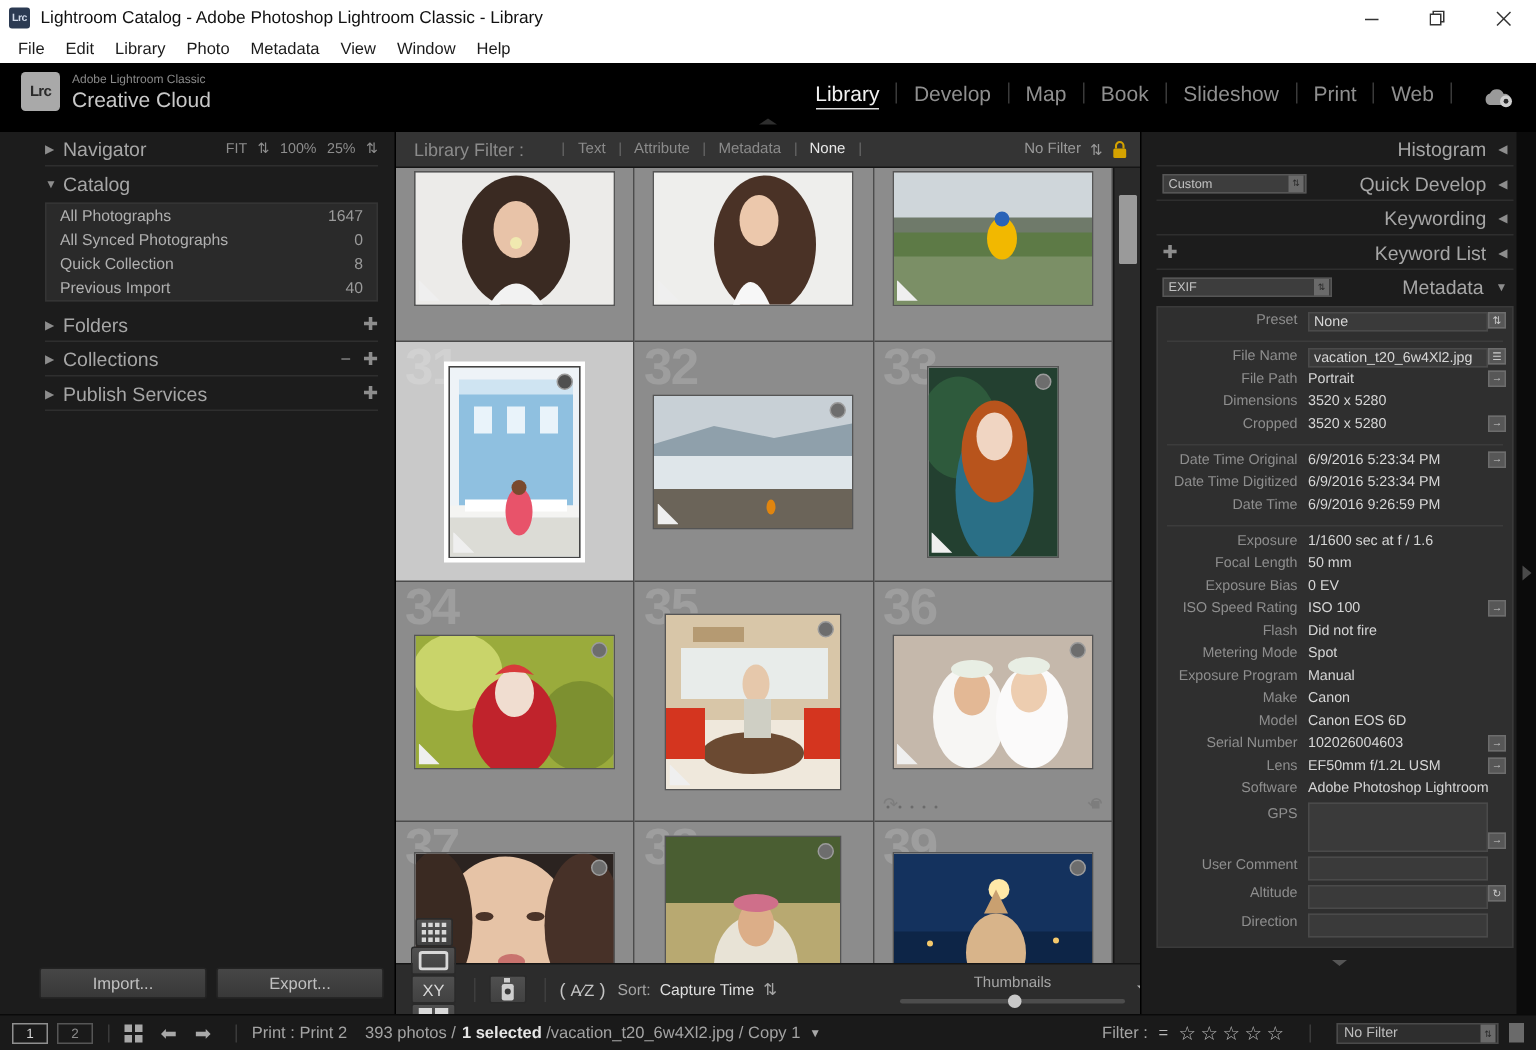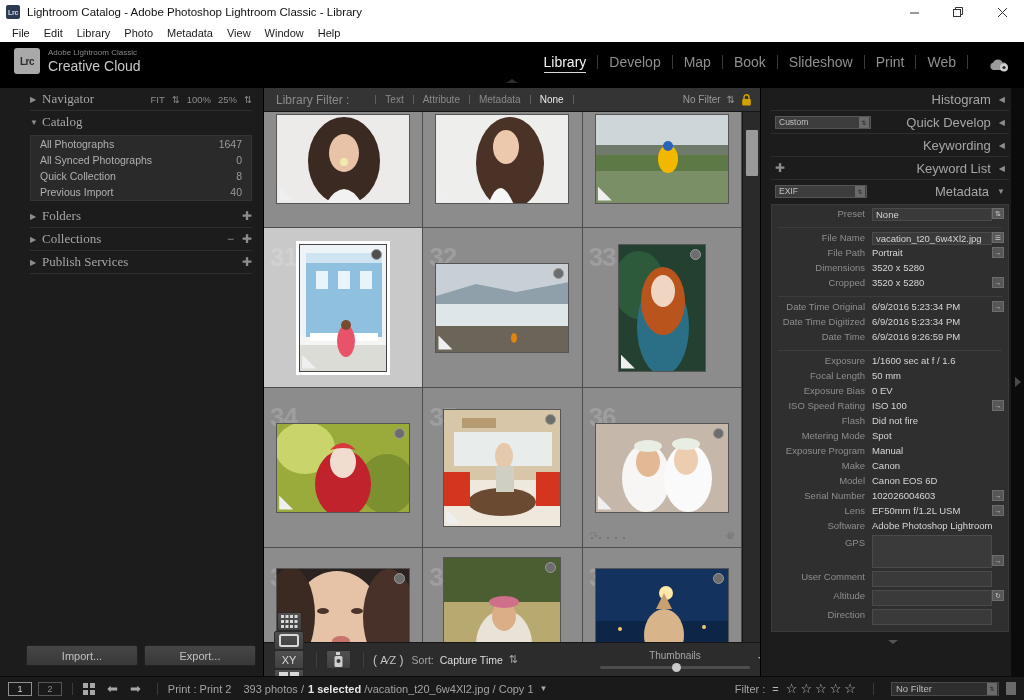--- a/index.html
+++ b/index.html
@@ -52,21 +52,21 @@
                   display:flex; align-items:center; justify-content:center; }
   .panel-edge-r { position:absolute; right:0; top:88px; width:13px; height:588px; background:#0b0b0b;
                   display:flex; align-items:center; justify-content:center; }
   .tri-l { width:0;height:0;border-top:5px solid transparent;border-bottom:5px solid transparent;border-right:6px solid #4a4a4a; }
   .tri-r { width:0;height:0;border-top:5px solid transparent;border-bottom:5px solid transparent;border-left:6px solid #4a4a4a; }
 
   
   .lp-inner { position:absolute; left:26px; top:0; width:230px; }
   .sect-head { display:flex; align-items:center; height:22px; padding:0 4px; }
   .sect-head .caret { width:12px; color:#8d8d8d; font-size:8px; }
-  .sect-title { font-size:13px; color:#a6a6a6; flex:1;font-family:Liberation Serif, serif; }
+  .sect-title { font-size:13px; color:#a6a6a6; flex:1; }
   .nav-zoom { display:flex; align-items:flex-end; gap:7px; font-size:9.5px; color:#8d8d8d; }
   .sect-rule { height:1px; background:#2e2e2e; margin:0 4px; }
   .cat-list { background:#2a2a2a; border:1px solid #343434; margin:2px 4px 0 4px; }
   .cat-row { display:flex; height:16px; align-items:center; padding:0 9px; font-size:10.5px; color:#b0b0b0; }
   .cat-row .cnt { margin-left:auto; color:#9a9a9a; }
   .plus { font-size:12px; color:#8d8d8d; line-height:1; }
   .minus { font-size:12px; color:#8d8d8d; margin-right:8px; line-height:1; }
 
   .lp-buttons { position:absolute; left:26px; bottom:10px; width:230px; display:flex; gap:6px; }
   .lbtn { flex:1; height:21px; background:linear-gradient(#464646,#383838); border:1px solid #222;
@@ -82,21 +82,21 @@
   .lf-dot { width:1px; height:9px; background:#5e5e5e; }
   .lf-right { margin-left:auto; display:flex; align-items:center; font-size:10px; color:#9a9a9a; gap:6px; margin-right:8px; }
   .lock { width:11px; height:12px; position:relative; }
 
   
   .gridwrap { position:absolute; left:264px; top:112px; width:478px; height:530px; background:#383838; overflow:hidden; }
   .grid { display:grid; grid-template-columns:repeat(3,1fr); }
   .cell { position:relative; height:160px; border-right:1px solid #4c4c4c; border-bottom:1px solid #4c4c4c;
           background:#8c8c8c; display:flex; align-items:center; justify-content:center; }
   .cell.sel { background:#c9c9c9; }
-  .cell .idx { position:absolute; left:6px; top:16px; font-size:26px; font-weight:bold; color:rgba(255,255,255,0.16);
+  .cell .idx { position:absolute; left:6px; top:0; font-size:34px; font-weight:bold; color:rgba(255,255,255,0.16);
                line-height:1; letter-spacing:-1px; }
   .thumb { position:relative; border:1px solid #555; background:#bbb; overflow:hidden; }
   .thumb.land { width:134px; height:90px; }
   .thumb.port { width:88px; height:128px; }
   .thumb.sq   { width:118px; height:118px; }
   .cell.sel .thumb { border:1px solid #444; box-shadow:0 0 0 3px #fff; }
   .flagcorner { position:absolute; left:2px; bottom:2px; width:14px; height:14px; background:#efefef;
                 clip-path:polygon(0 0,0 100%,100% 100%); }
   .badge { position:absolute; right:4px; top:4px; width:11px; height:11px; border-radius:50%;
            background:#6d6d6d; border:1px solid #9b9b9b; }
@@ -642,21 +642,21 @@
       <div class="rrule"></div>
 
       <div class="rsect">
         <span class="plus" style="margin-right:auto">✚</span>
         <span class="rtitle">Keyword List</span>
         <span class="rcaret">◀</span>
       </div>
       <div class="rrule"></div>
 
       <div class="rsect">
-        <div class="combo" style="width:92px;margin-right:auto;">
+        <div class="combo" style="width:113px;margin-right:auto;">
           <span>EXIF</span>
           <span class="stepper">⇅</span>
         </div>
         <span class="rtitle">Metadata</span>
         <span class="rcaret">▼</span>
       </div>
 
       <div class="meta-box">
         <div class="mrow">
           <span class="mlabel">Preset</span>

